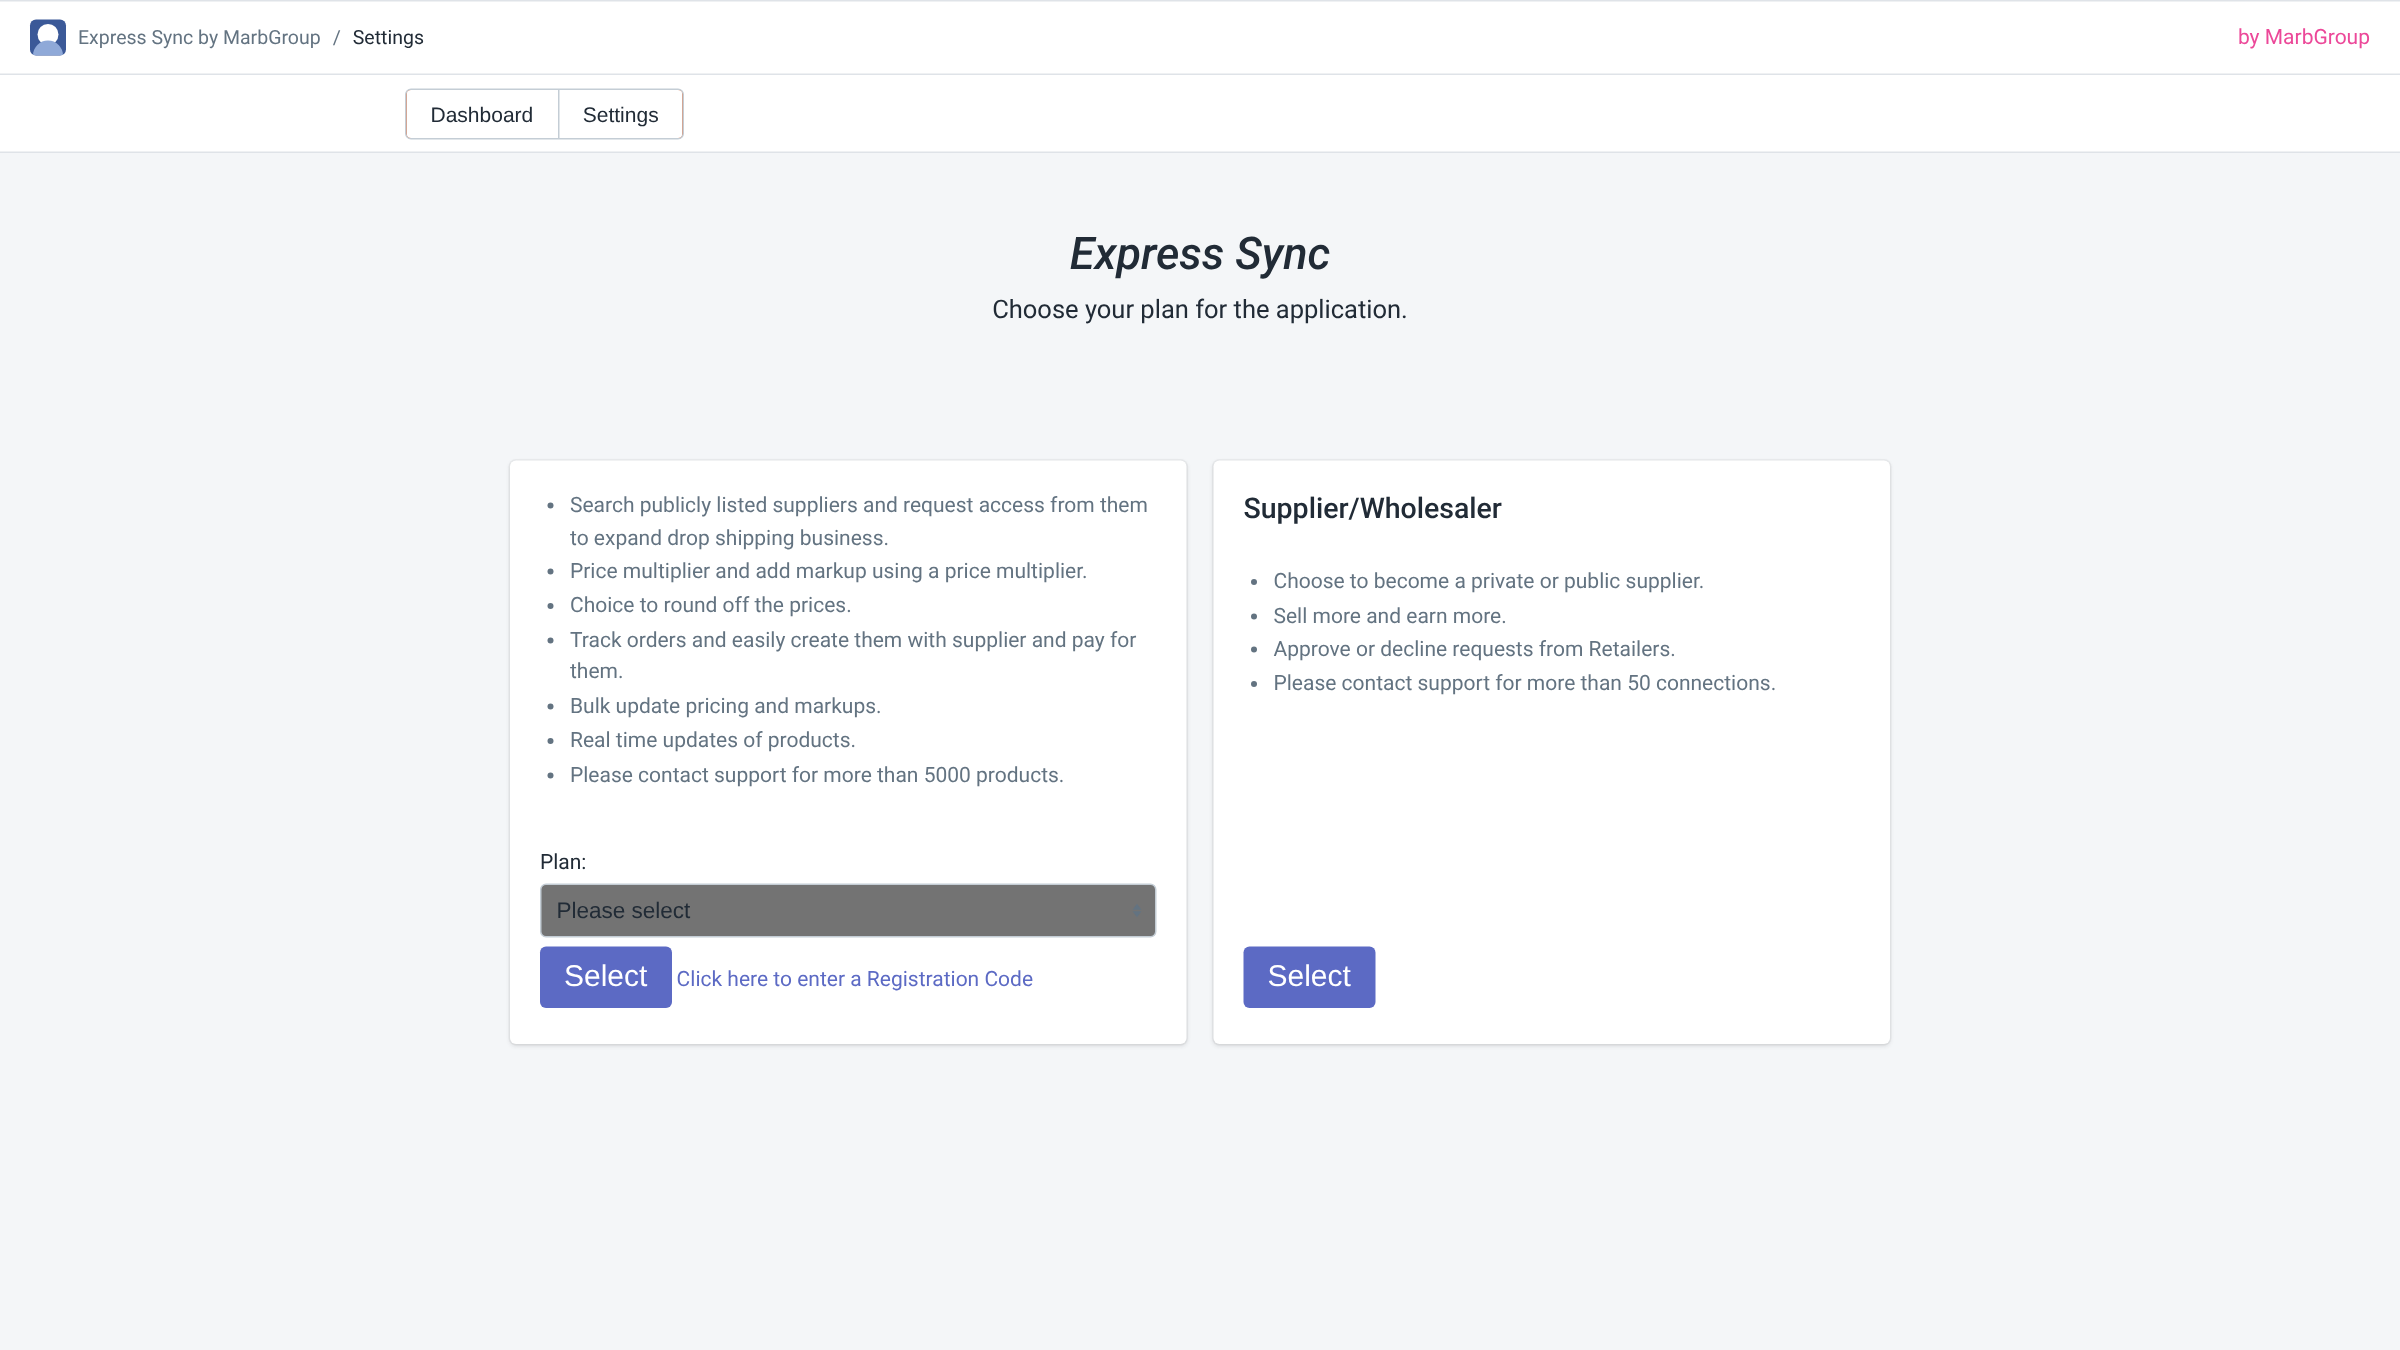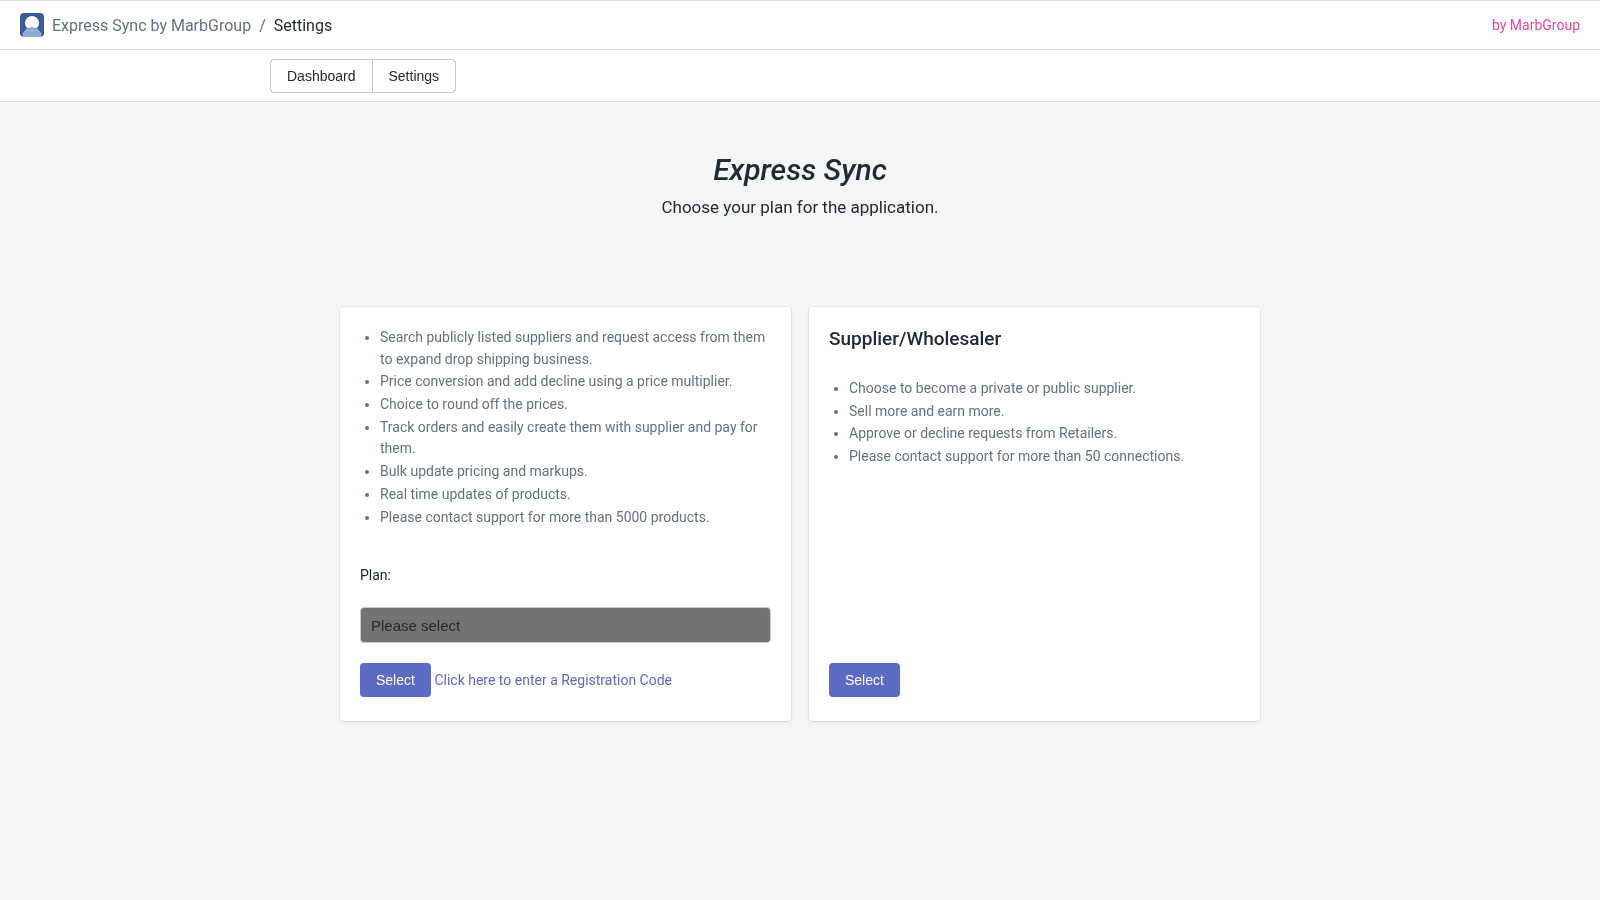--- a/index.html
+++ b/index.html
@@ -16,21 +16,21 @@
     height: 50px;
     display: flex;
     align-items: center;
     padding: 0 20px;
     justify-content: space-between;
   }
   .breadcrumb {
     display: flex;
     align-items: center;
     gap: 8px;
-    font-size: 16px;
+    font-size: 13px;
   }
   .app-icon {
     width: 24px;
     height: 24px;
     border-radius: 4px;
     background: #3b5998;
     display: flex;
     align-items: center;
     justify-content: center;
     position: relative;
@@ -141,21 +141,21 @@
   }
   .feature-list li {
     margin-bottom: 1px;
   }
   .plan-section {
     margin-top: 38px;
   }
   .plan-label {
     font-size: 14px;
     color: #212b36;
-    margin-bottom: 24px;
+    margin-bottom: 6px;
     display: block;
   }
   .select-wrap {
     position: relative;
   }
   .plan-select {
     width: 100%;
     height: 36px;
     padding: 6px 30px 6px 10px;
     border: 1px solid #c4cdd5;
@@ -184,23 +184,23 @@
   }
   .chev-up { border-bottom: 4px solid #637381; }
   .chev-down { border-top: 4px solid #637381; }
   .btn {
     display: inline-block;
     background: #5c6ac4;
     color: #fff;
     border: none;
     border-radius: 4px;
     padding: 9px 16px;
-    font-size: 14px;
-    cursor: pointer;
-    margin-top: 20px;
+    font-size: 20px;
+    cursor: pointer;
+    margin-top: 6px;
   }
   .or-text {
     margin-top: 22px;
     font-size: 14px;
     color: #212b36;
   }
   .reg-link {
     display: inline-block;
     margin-top: 14px;
     color: #5c6ac4;
@@ -236,21 +236,21 @@
 
 <div class="main">
   <h1 class="page-title">Express Sync</h1>
   <p class="page-subtitle">Choose your plan for the application.</p>
 
   <div class="cards-row">
 
     <div class="card">
       <ul class="feature-list">
         <li>Search publicly listed suppliers and request access from them to expand drop shipping business.</li>
-        <li>Price conversion and add decline using a price multiplier.</li>
+        <li>Price multiplier and add markup using a price multiplier.</li>
         <li>Choice to round off the prices.</li>
         <li>Track orders and easily create them with supplier and pay for them.</li>
         <li>Bulk update pricing and markups.</li>
         <li>Real time updates of products.</li>
         <li>Please contact support for more than 5000 products.</li>
       </ul>
       <div class="plan-section">
         <label class="plan-label">Plan:</label>
         <div class="select-wrap">
           <select class="plan-select">

